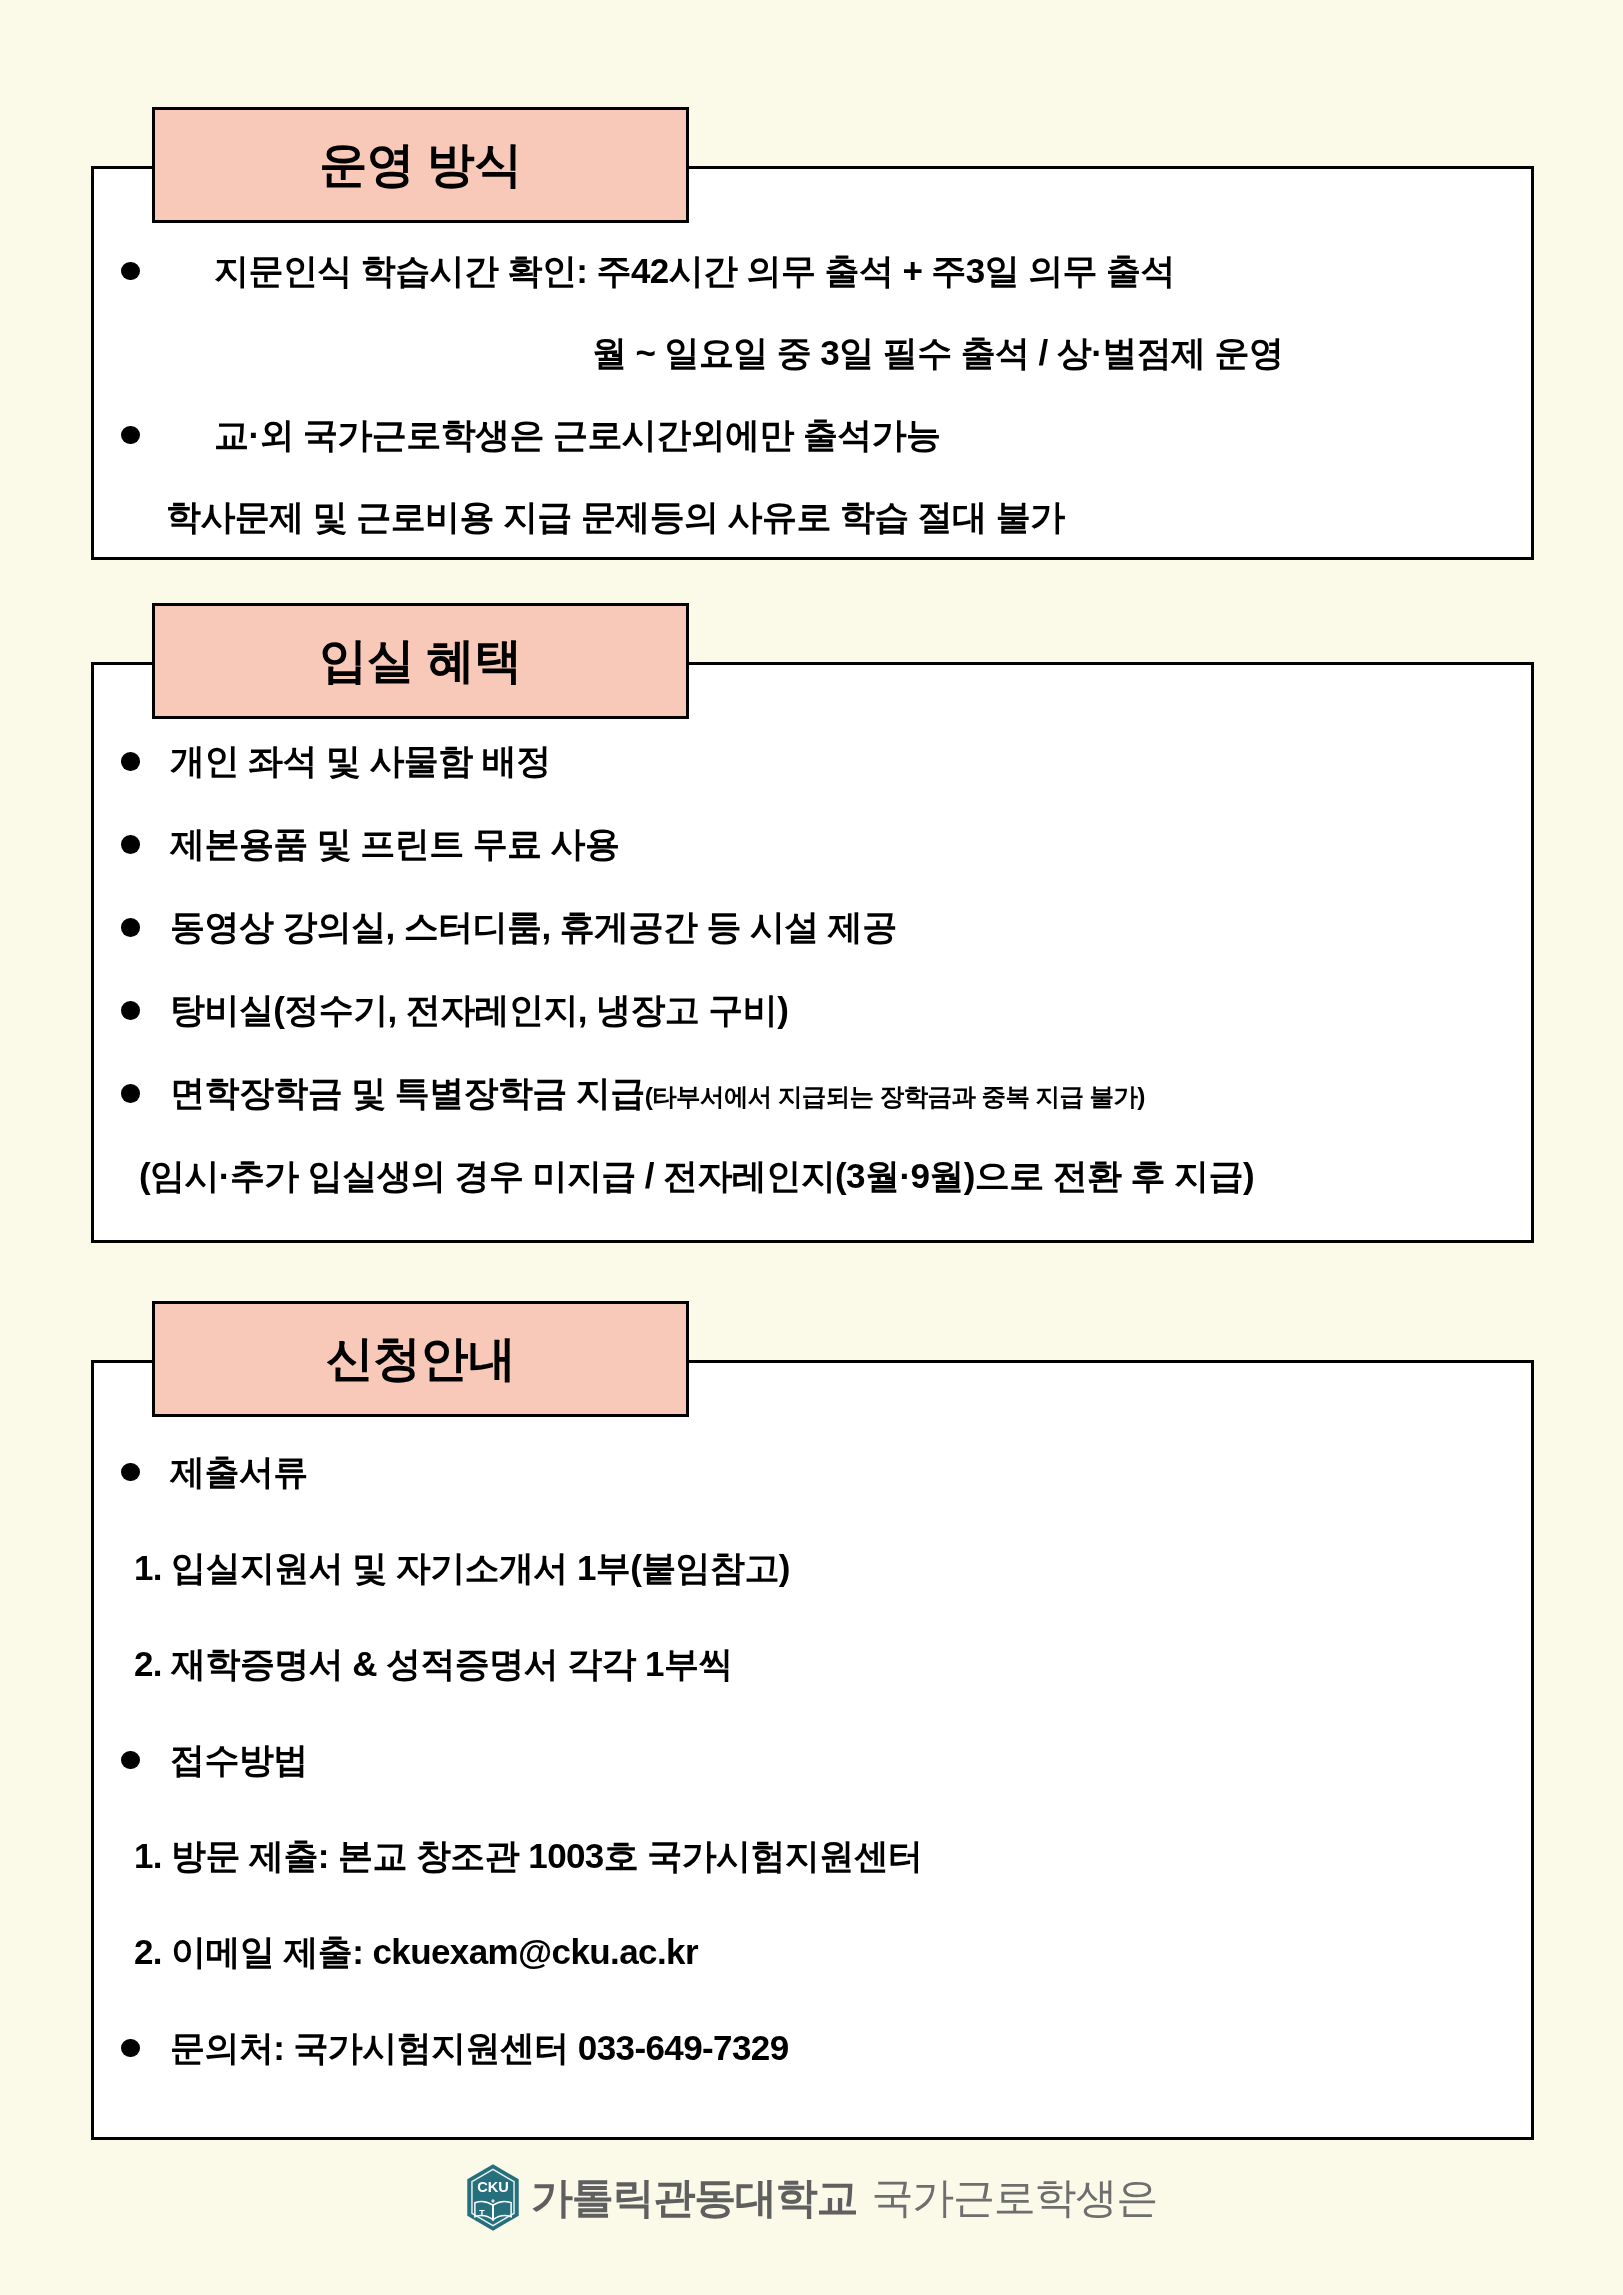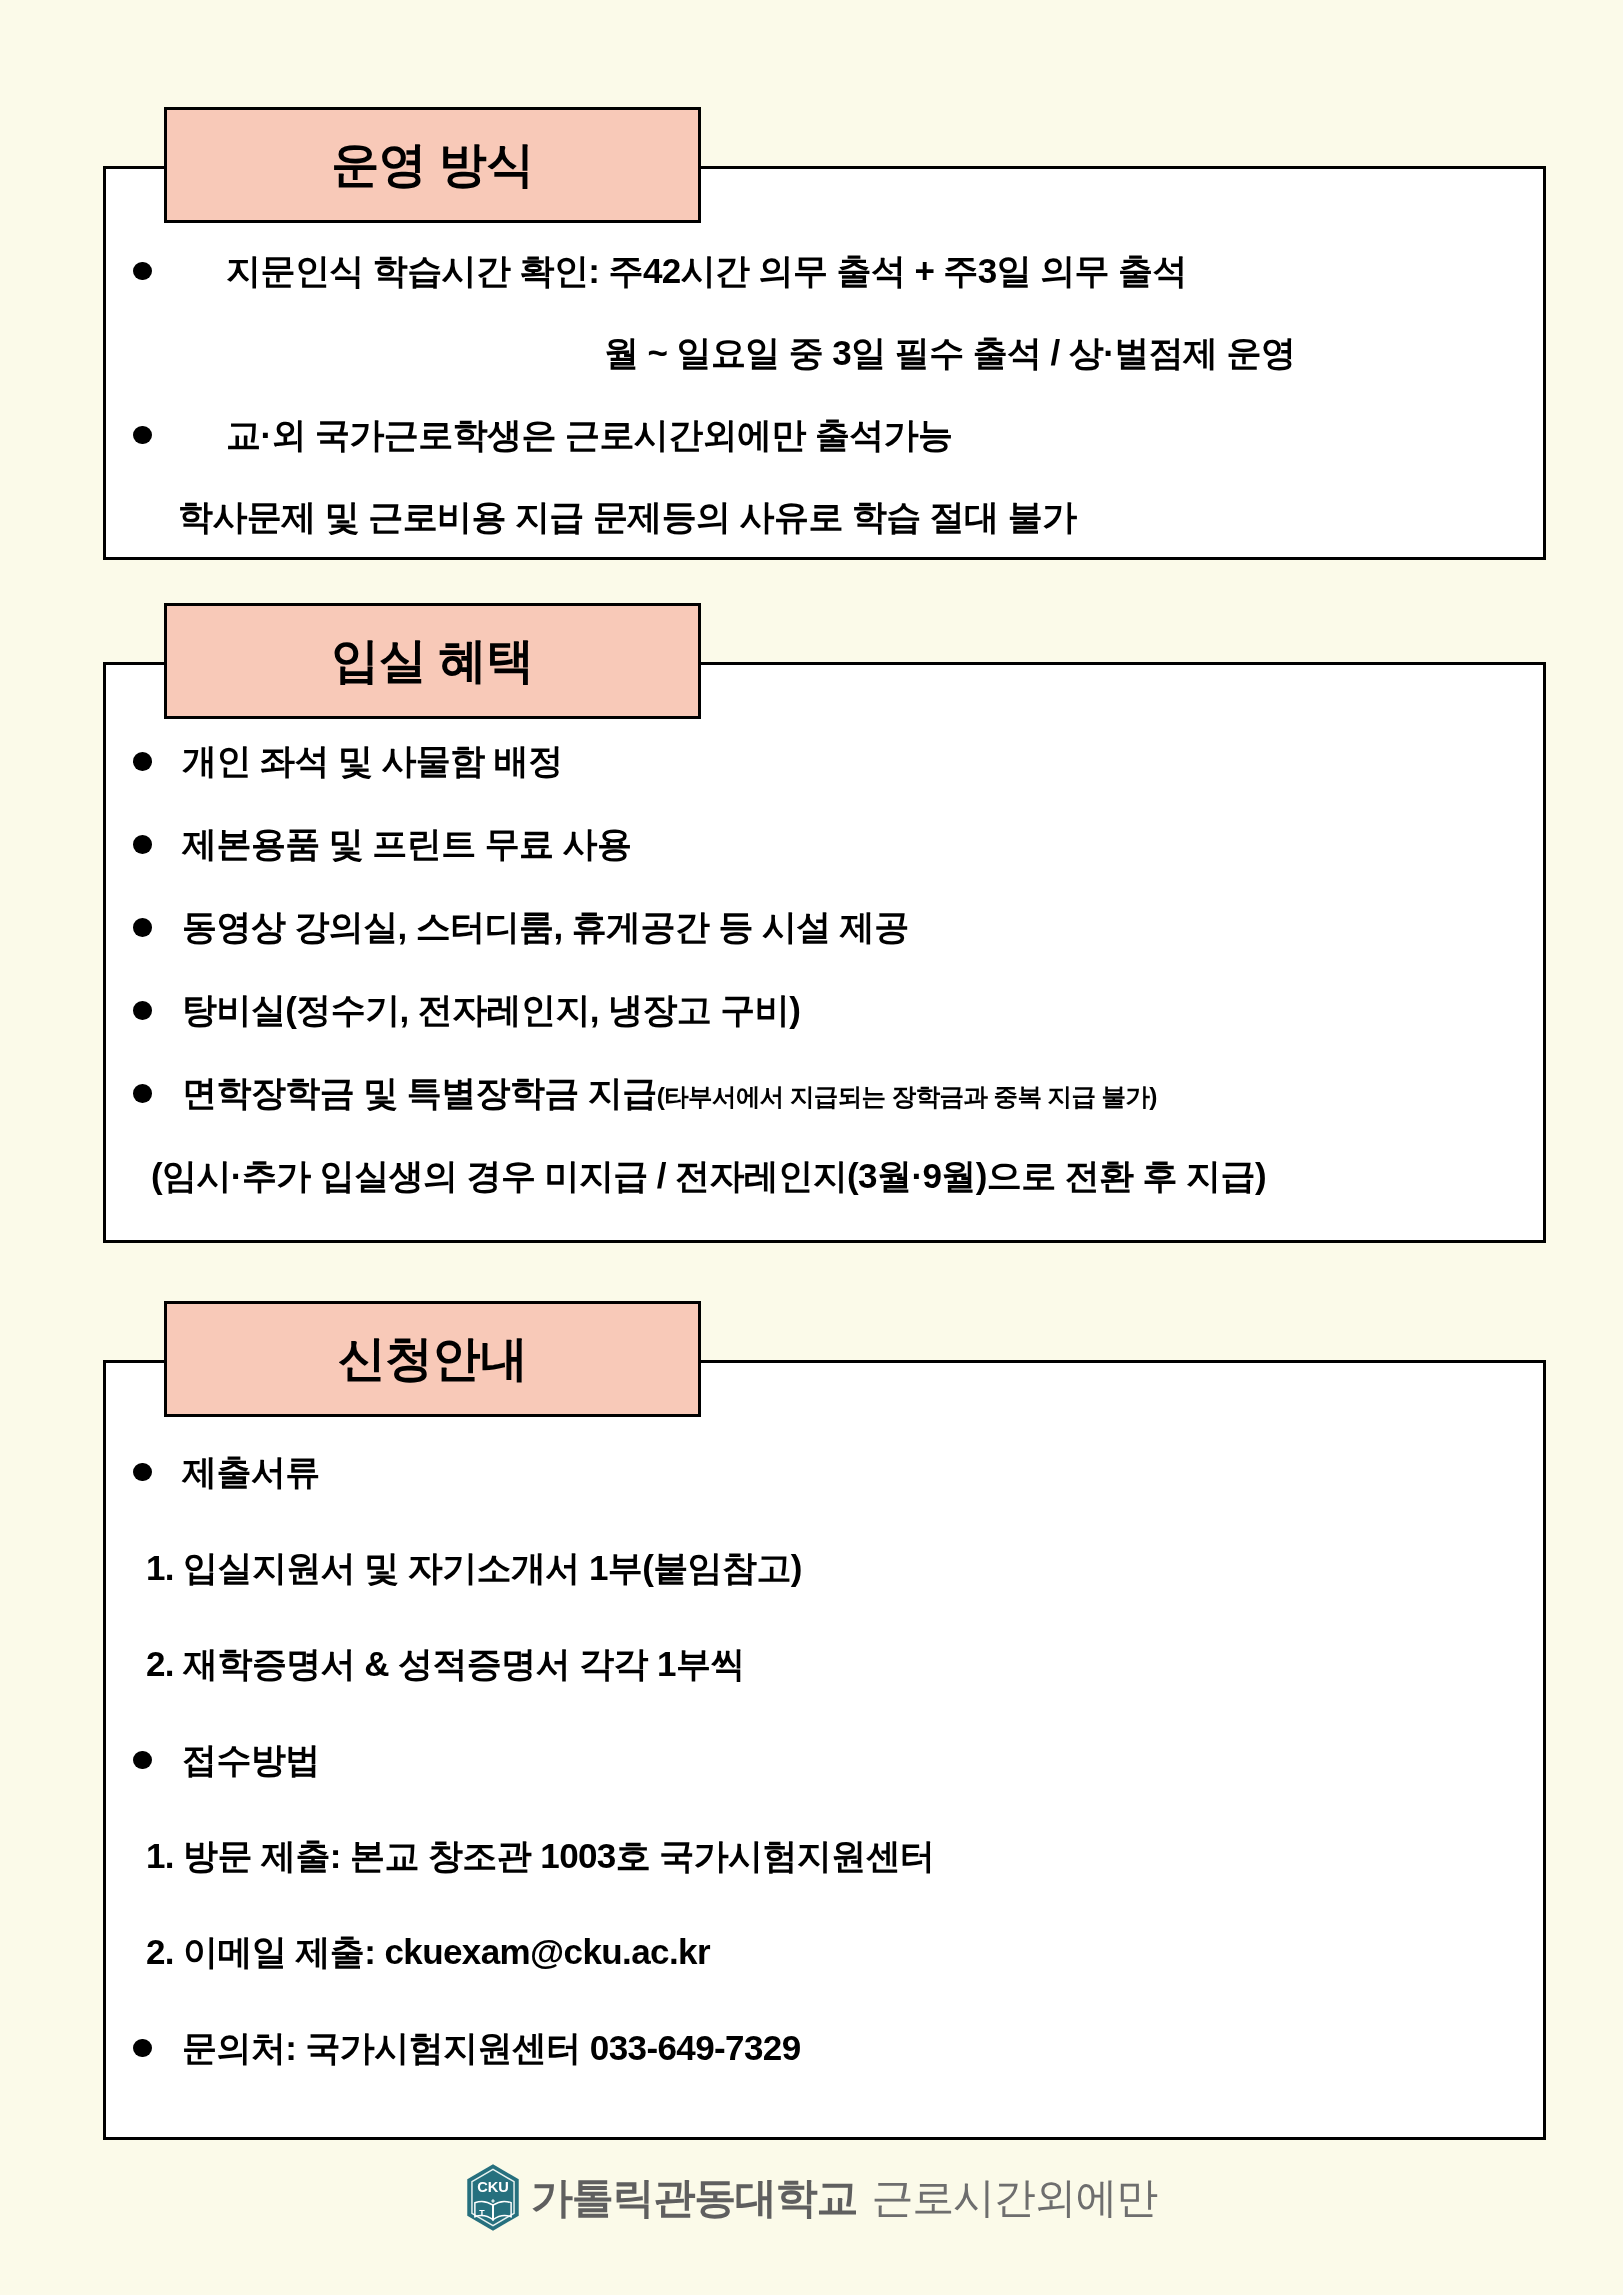--- a/index.html
+++ b/index.html
@@ -14,21 +14,21 @@
   html,body{margin:0;padding:0;background:var(--bg);}
   .page{
     position:relative;
     width:1623px;height:2295px;
     background:var(--bg);
     font-family:"Liberation Sans",sans-serif;
     color:var(--ink);
     overflow:hidden;
   }
   .section{
-    position:absolute;left:103px;width:1443px;
+    position:absolute;left:91px;width:1443px;
     background:var(--box);
     border:3.5px solid var(--ink);
     box-sizing:border-box;
   }
   .sec1{top:166px;height:394px;}
   .sec2{top:662px;height:581px;}
   .sec3{top:1360px;height:780px;}
   .sec-header{
     position:absolute;left:58px;top:-62px;
     width:537px;height:116px;box-sizing:border-box;
@@ -161,18 +161,18 @@
       <polygon points="46,11 82,32 82,86 46,107 10,86 10,32" fill="none" stroke="#E8F2F0" stroke-width="2.5"></polygon>
       <text x="46" y="50" text-anchor="middle" font-size="25" font-weight="bold" fill="#FFFFFF">CKU</text>
       <path d="M46 62 v6 M43 65 h6" stroke="#FFFFFF" stroke-width="2" fill="none"></path>
       <path d="M46 70 L46 97" stroke="#FFFFFF" stroke-width="2.5" fill="none"></path>
       <path d="M46 72 Q31 62 15 68 L15 92 Q31 86 46 97 Z" fill="none" stroke="#FFFFFF" stroke-width="2.5"></path>
       <path d="M46 72 Q61 62 77 68 L77 92 Q61 86 46 97 Z" fill="none" stroke="#FFFFFF" stroke-width="2.5"></path>
       <text x="27" y="91" text-anchor="middle" font-size="15" font-weight="bold" fill="#FFFFFF">T</text>
     </svg>
     <div class="footer-text">
       <span class="uni">가톨릭관동대학교</span>
-      <span class="center-name">근로시간외에만</span>
+      <span class="center-name">국가근로학생은</span>
     </div>
   </div>
 
 </div>
 
 
 </body></html>

